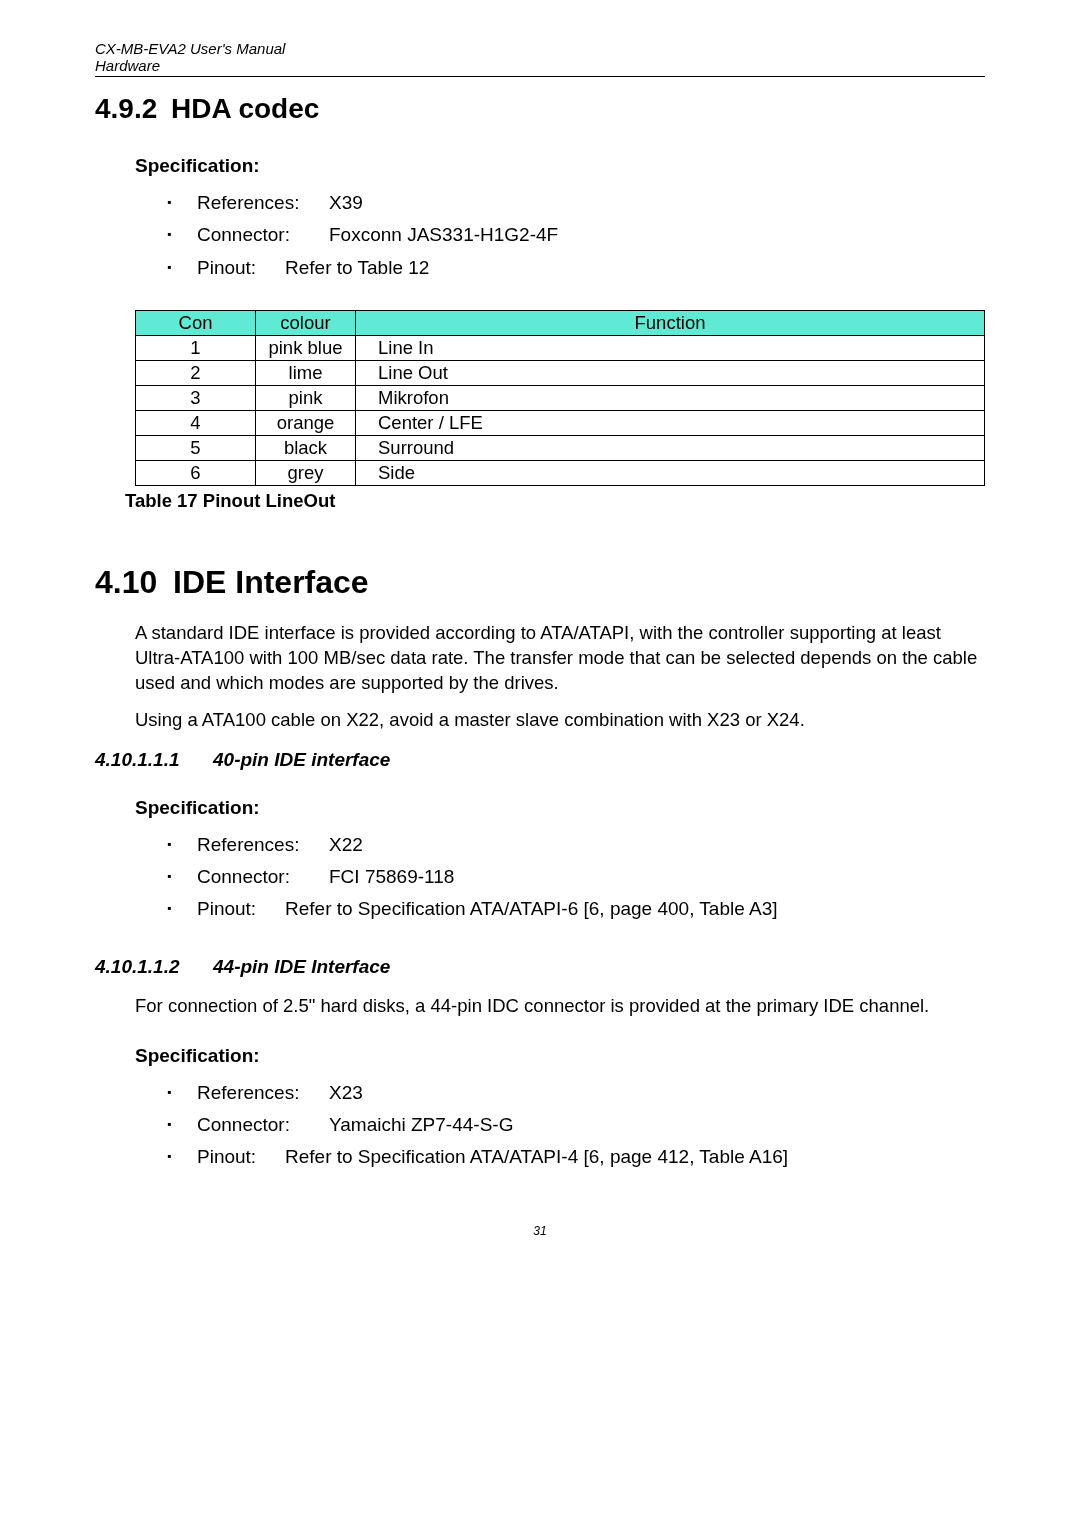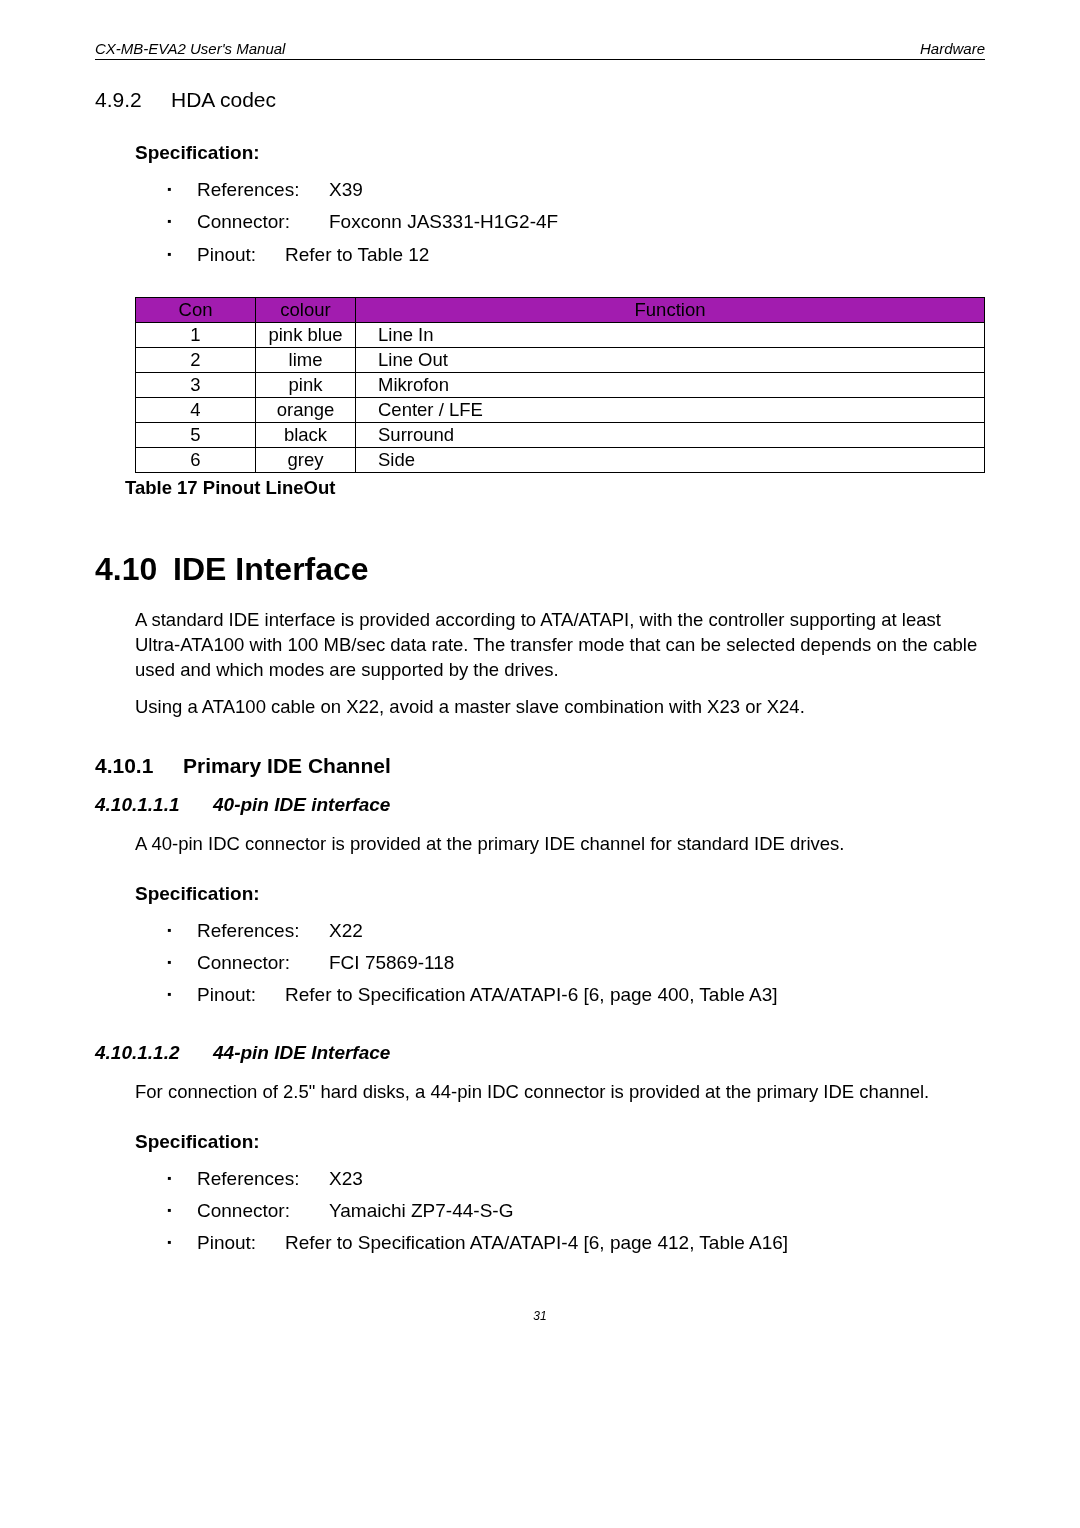--- a/index.html
+++ b/index.html
@@ -11,33 +11,34 @@
     width: 1080px;
   }
   .page {
     padding: 40px 95px 40px 95px;
   }
   .hdr {
     display: flex;
     justify-content: space-between;
     border-bottom: 1px solid #000;
     padding-bottom: 2px;
-    margin-bottom: 28px;
+    margin-bottom: 16px;
+    flex-direction: column;
   }
   .hdr-left {
     font-style: italic;
     font-size: 15px;
   }
   .hdr-right {
     font-style: italic;
     font-size: 15px;
   }
   .h3 {
-    font-weight: normal;
-    font-size: 21px;
+    font-weight: bold;
+    font-size: 28px;
     margin: 0 0 30px 0;
   }
   .h3 .num {
     display: inline-block;
     width: 76px;
   }
   .h2 {
     font-weight: bold;
     font-size: 32px;
     margin: 52px 0 20px 0;
@@ -106,21 +107,21 @@
     margin: 26px 0 4px 40px;
     width: calc(100% - 40px);
     font-size: 18.5px;
   }
   table.pinout th, table.pinout td {
     border: 1px solid #000;
     padding: 1px 10px;
     text-align: left;
   }
   table.pinout th {
-    background: #a21caf;
+    background: #5eead4;
     font-weight: normal;
   }
   table.pinout th.c-con, table.pinout td.c-con {
     width: 120px;
     text-align: center;
   }
   table.pinout th.c-col, table.pinout td.c-col {
     width: 100px;
     text-align: center;
   }
@@ -204,28 +205,24 @@
   </tbody>
     </table>
   <div class="caption">Table 17   Pinout LineOut</div>
 
   <div class="h2">
     <span class="num">4.10</span><span>IDE Interface</span>
   </div>
   <p class="para">A standard IDE interface is provided according to ATA/ATAPI, with the controller supporting at least Ultra-ATA100 with 100 MB/sec data rate. The transfer mode that can be selected depends on the cable used and which modes are supported by the drives.</p>
   <p class="para">Using a ATA100 cable on X22, avoid a master slave combination with X23 or X24.</p>
 
-  <div class="h4">
-    <span class="num">4.10.1</span><span>Primary IDE Channel</span>
-  </div>
 
   <div class="h5">
     <span class="num">4.10.1.1.1</span><span>40-pin IDE interface</span>
   </div>
-  <p class="para">A 40-pin IDC connector is provided at the primary IDE channel for standard IDE drives.</p>
 
   <div class="spec-title">Specification:</div>
   <ul class="bullets">
     <li><span class="lbl">References:</span><span>X22</span></li>
     <li><span class="lbl">Connector:</span><span>FCI 75869-118</span></li>
     <li><span class="lbl-short">Pinout:</span><span>Refer to Specification ATA/ATAPI-6 [6, page 400, Table A3]</span></li>
   </ul>
 
   <div class="h5" style="margin-top:30px">
     <span class="num">4.10.1.1.2</span><span>44-pin IDE Interface</span>

